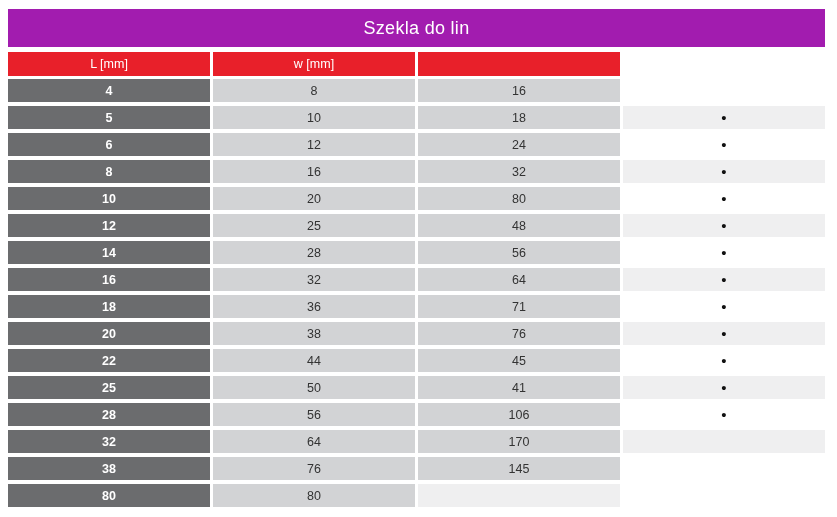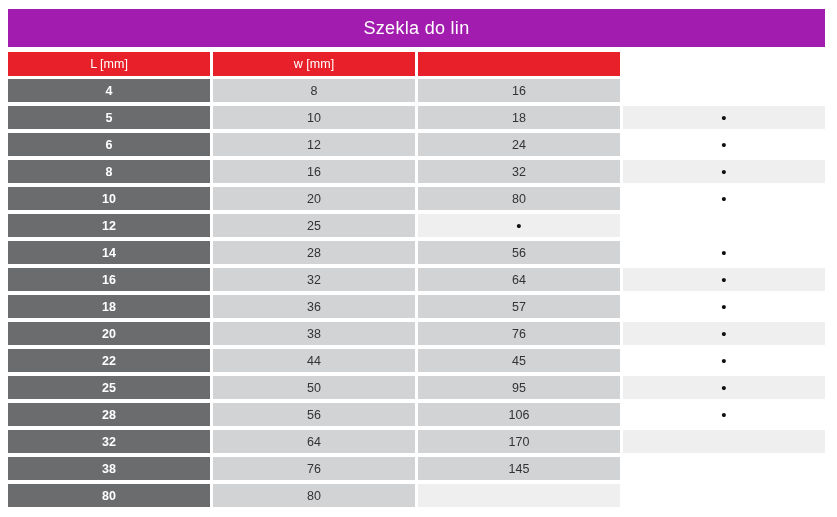--- a/index.html
+++ b/index.html
@@ -119,20 +119,21 @@
         <div class="cell d-cell">10</div>
         <div class="cell val-cell">20</div>
         <div class="cell val-cell">80</div>
         <div class="cell mark-cell">
           <span class="bullet">•</span>
         </div>
       </div>
       <div class="grid row alt">
         <div class="cell d-cell">12</div>
         <div class="cell val-cell">25</div>
+        <div class="cell val-cell">48</div>
         <div class="cell mark-cell">
           <span class="bullet">•</span>
         </div>
       </div>
       <div class="grid row">
         <div class="cell d-cell">14</div>
         <div class="cell val-cell">28</div>
         <div class="cell val-cell">56</div>
         <div class="cell mark-cell">
           <span class="bullet">•</span>
@@ -142,21 +143,21 @@
         <div class="cell d-cell">16</div>
         <div class="cell val-cell">32</div>
         <div class="cell val-cell">64</div>
         <div class="cell mark-cell">
           <span class="bullet">•</span>
         </div>
       </div>
       <div class="grid row">
         <div class="cell d-cell">18</div>
         <div class="cell val-cell">36</div>
-        <div class="cell val-cell">57</div>
+        <div class="cell val-cell">71</div>
         <div class="cell mark-cell">
           <span class="bullet">•</span>
         </div>
       </div>
       <div class="grid row alt">
         <div class="cell d-cell">20</div>
         <div class="cell val-cell">38</div>
         <div class="cell val-cell">76</div>
         <div class="cell mark-cell">
           <span class="bullet">•</span>
@@ -166,21 +167,21 @@
         <div class="cell d-cell">22</div>
         <div class="cell val-cell">44</div>
         <div class="cell val-cell">45</div>
         <div class="cell mark-cell">
           <span class="bullet">•</span>
         </div>
       </div>
       <div class="grid row alt">
         <div class="cell d-cell">25</div>
         <div class="cell val-cell">50</div>
-        <div class="cell val-cell">95</div>
+        <div class="cell val-cell">41</div>
         <div class="cell mark-cell">
           <span class="bullet">•</span>
         </div>
       </div>
       <div class="grid row">
         <div class="cell d-cell">28</div>
         <div class="cell val-cell">56</div>
         <div class="cell val-cell">106</div>
         <div class="cell mark-cell">
           <span class="bullet">•</span>

